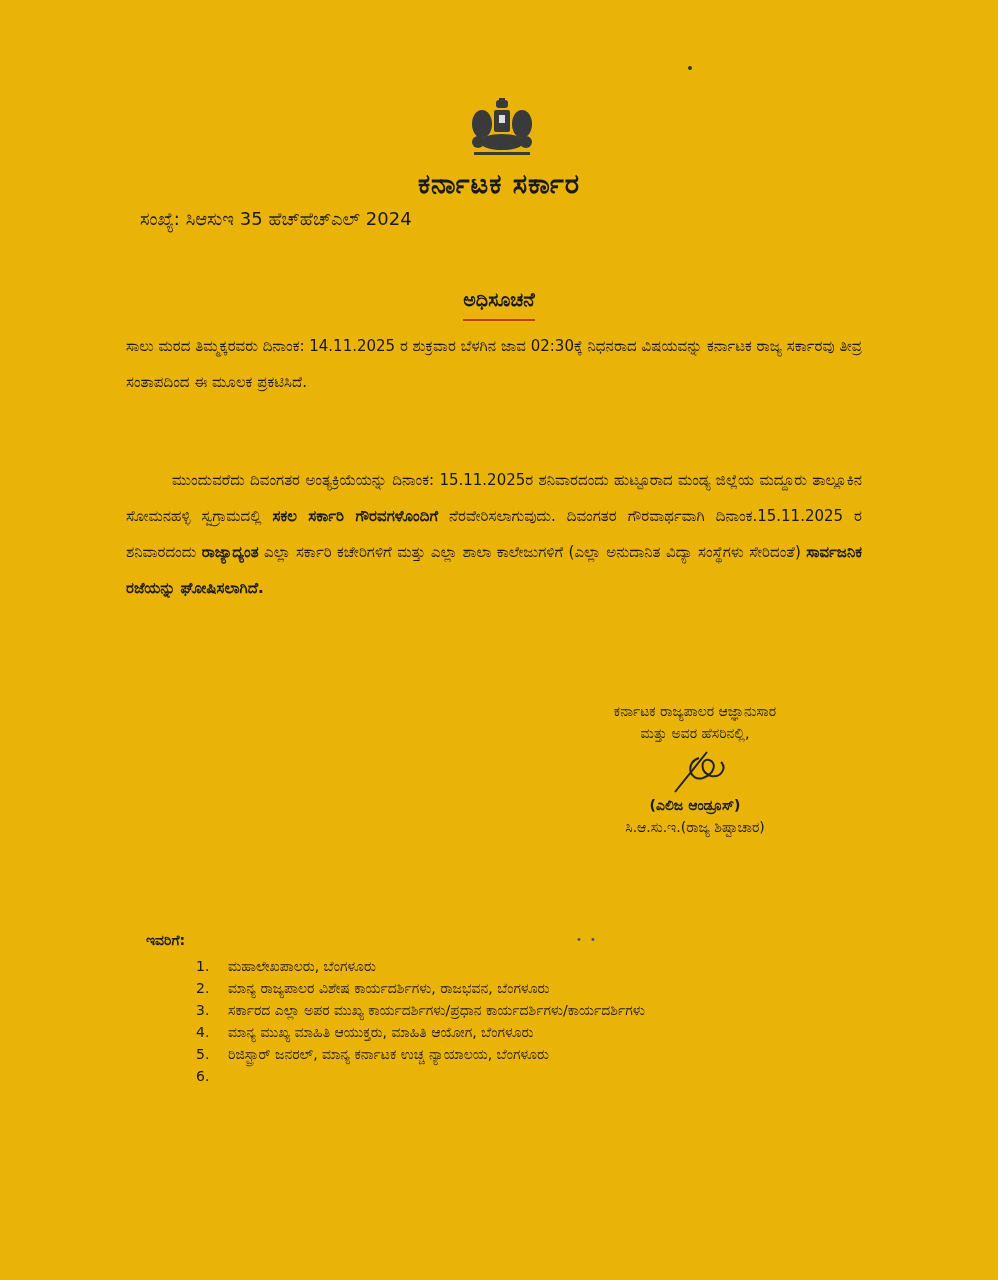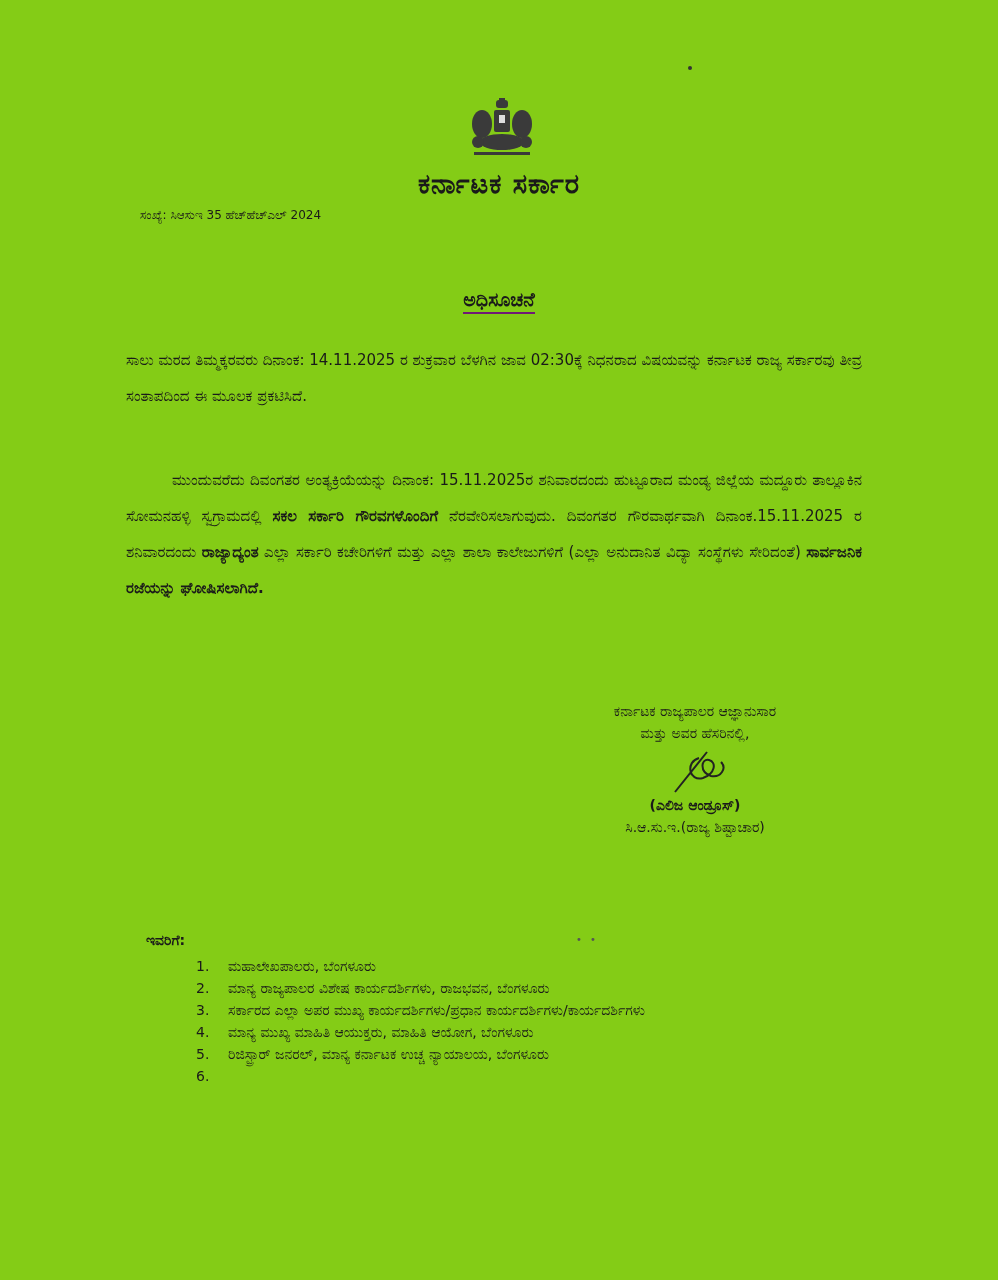--- a/index.html
+++ b/index.html
@@ -1,31 +1,31 @@
 <!DOCTYPE html>
 <html><head>
 <meta charset="utf-8">
 <style>
   html, body { margin: 0; padding: 0; }
   body {
     width: 998px; height: 1280px; background: #fdfdfd; overflow: hidden;
     font-family: "DejaVu Sans", "Liberation Sans", sans-serif; color: #1a1a1a;
     position: relative;
   }
-  .page { position: absolute; left: 0; top: 0; width: 998px; height: 1280px; background: #84cc16; }
+  .page { position: absolute; left: 0; top: 0; width: 998px; height: 1280px; background: #eab308; }
   .dot { position: absolute; left: 688px; top: 66px; width: 4px; height: 4px; border-radius: 50%; background: #333; }
   .emblem { position: absolute; left: 466px; top: 98px; width: 72px; height: 60px; }
   .gov-title { position: absolute; left: 0; right: 0; top: 168px; text-align: center; font-size: 27px; font-weight: bold; letter-spacing: 1px; }
-  .ref-no { position: absolute; left: 140px; top: 208px; font-size: 12px; }
+  .ref-no { position: absolute; left: 140px; top: 208px; font-size: 18px; }
   .addr { position: absolute; right: 130px; top: 206px; text-align: right; font-size: 14px; line-height: 25px; }
   .addr .c { text-align: center; display: block; }
   .heading { position: absolute; left: 0; right: 0; top: 288px; text-align: center; font-size: 19px; font-weight: bold; }
-  .heading span { border-bottom: 2px solid #701a75; padding-bottom: 2px; margin-top: 41px; }
+  .heading span { border-bottom: 2px solid #c2410c; padding-bottom: 9px; margin-top: 41px; }
   .para { position: absolute; left: 126px; width: 736px; font-size: 15px; line-height: 36px; text-align: justify; }
-  .p1 { top: 342px; }
+  .p1 { top: 328px; }
   .p2 { top: 462px; text-indent: 46px; }
   .b { font-weight: bold; }
   .signblock { position: absolute; left: 520px; width: 350px; top: 700px; text-align: center; font-size: 14px; line-height: 22px; }
   .signature { display: block; margin: 4px auto 0; width: 80px; height: 46px; }
   .sig-name { font-weight: bold; }
   .cc-title { position: absolute; left: 146px; top: 932px; font-size: 14px; font-weight: bold; text-align: center; }
   .cc-list { position: absolute; left: 196px; top: 955px; width: 600px; font-size: 14px; line-height: 22px; margin: 0; padding: 0; list-style: none; }
   .cc-list li { display: flex; }
   .cc-list .num { width: 32px; flex: 0 0 32px; }
   .dots2 { position: absolute; left: 576px; top: 934px; font-size: 10px; color: #555; letter-spacing: 8px; }

